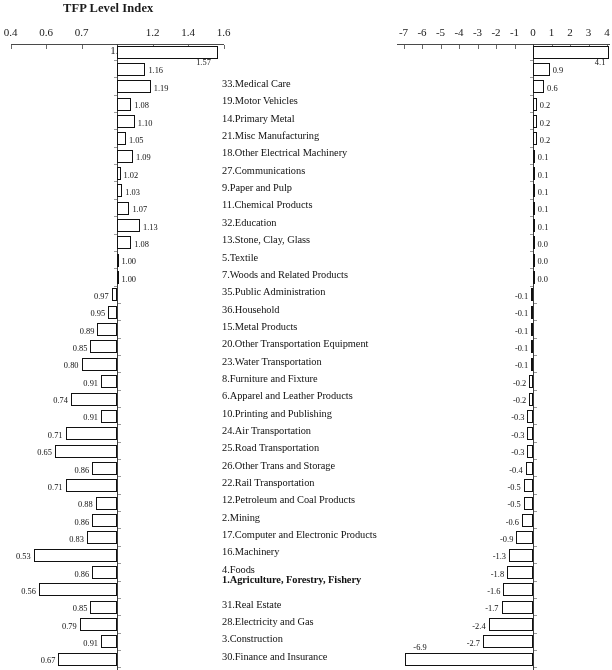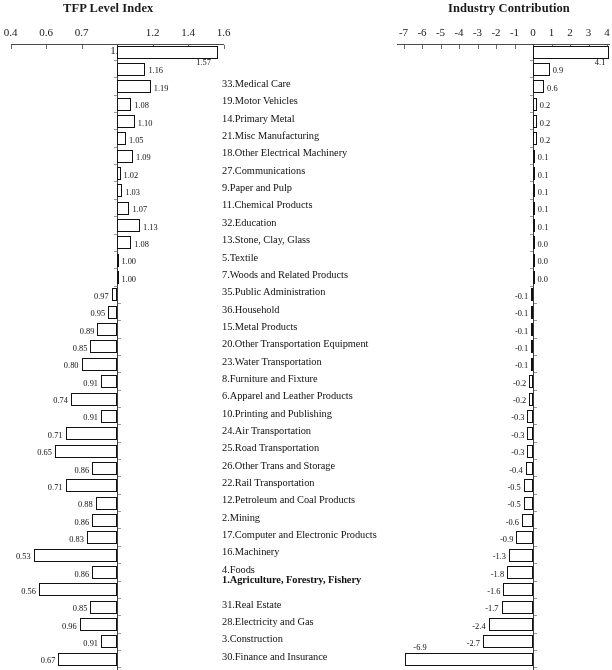--- a/index.html
+++ b/index.html
@@ -86,21 +86,20 @@
     margin-top:32px;
   }
 </style>
 </head>
 <body>
 
 <div id="chart">
 
   <div class="panel-title" id="title-left">TFP Level Index</div>
 
-  <div class="panel-title" id="title-right">Industry Contribution</div>
 
   <div id="left-axis-labels">
       <div class="axis-tick-label" style="left: 10.5px; top: 26px;">0.4</div>
       <div class="axis-tick-label" style="left: 46px; top: 26px;">0.6</div>
       <div class="axis-tick-label" style="left: 81.5px; top: 26px;">0.7</div>
       <div class="axis-tick-label" style="left: 117px; top: 26px; margin-top: 18px;">1.0</div>
       <div class="axis-tick-label" style="left: 152.5px; top: 26px;">1.2</div>
       <div class="axis-tick-label" style="left: 188px; top: 26px;">1.4</div>
       <div class="axis-tick-label" style="left: 223.5px; top: 26px;">1.6</div>
     </div>
@@ -241,21 +240,21 @@
       <div class="minor-tick" style="left: 117.5px; top: 580.5px;"></div>
       <div class="val l" style="top: 569.6px; left: 89.15px;">0.86</div>
       <div class="bar" style="left: 38.9px; top: 583.35px; width: 78.1px; height: 13px;"></div>
       <div class="minor-tick" style="left: 117.5px; top: 597.85px;"></div>
       <div class="val l" style="top: 586.95px; left: 35.9px;">0.56</div>
       <div class="bar" style="left: 90.375px; top: 600.7px; width: 26.625px; height: 13px;"></div>
       <div class="minor-tick" style="left: 117.5px; top: 615.2px;"></div>
       <div class="val l" style="top: 604.3px; left: 87.375px;">0.85</div>
       <div class="bar" style="left: 79.725px; top: 618.05px; width: 37.275px; height: 13px;"></div>
       <div class="minor-tick" style="left: 117.5px; top: 632.55px;"></div>
-      <div class="val l" style="top: 621.65px; left: 76.725px;">0.96</div>
+      <div class="val l" style="top: 621.65px; left: 76.725px;">0.79</div>
       <div class="bar" style="left: 101.025px; top: 635.4px; width: 15.975px; height: 13px;"></div>
       <div class="minor-tick" style="left: 117.5px; top: 649.9px;"></div>
       <div class="val l" style="top: 639px; left: 98.025px;">0.91</div>
       <div class="bar" style="left: 58.425px; top: 652.75px; width: 58.575px; height: 13px;"></div>
       <div class="minor-tick" style="left: 117.5px; top: 667.25px;"></div>
       <div class="val l" style="top: 656.35px; left: 55.425px;">0.67</div>
     </div>
   <div id="right-bars">
       <div class="baseline" style="left: 533px; top: 44px; height: 628.1px;"></div>
       <div class="bar" style="left: 533px; top: 45.5px; width: 75.85px; height: 13px;"></div>

